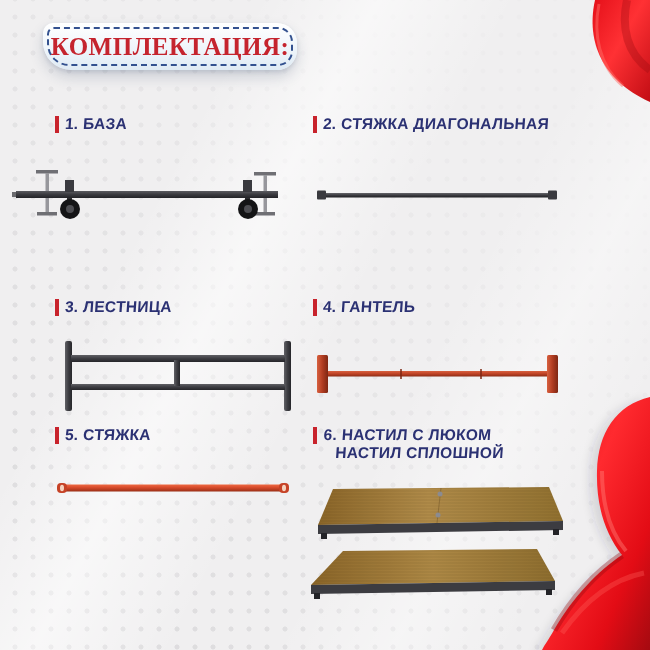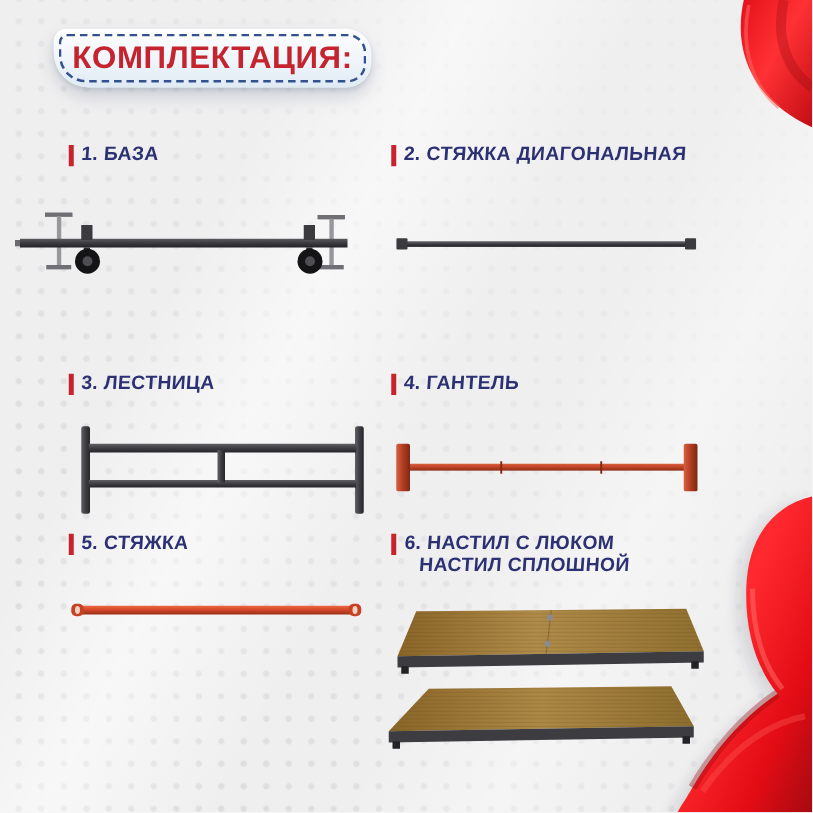--- a/index.html
+++ b/index.html
@@ -33,20 +33,21 @@
   }
   .banner-dash{
     position:absolute;inset:4px;
     border:2px dashed #33518f;
     border-radius:7px 15px 15px 22px;
     display:flex;align-items:center;justify-content:center;
   }
   .banner-title{
     font-size:25px;font-weight:bold;color:#c5242e;letter-spacing:.5px;
     white-space:nowrap;
+    font-family:Liberation Serif, serif;
   }
   
   .item-label{position:absolute;display:flex;align-items:flex-start;gap:6px;}
   .item-label .bar{width:4px;height:17px;background:#c8232c;flex:0 0 auto;margin-top:1px;}
   .item-label .txt{
     font-size:15.5px;font-weight:bold;color:#2b3173;letter-spacing:.3px;
     transform:skewX(-4deg);line-height:18px;white-space:nowrap;
   }
   .item-label .txt .line2{display:block;padding-left:13px;}
   .art{position:absolute;}

